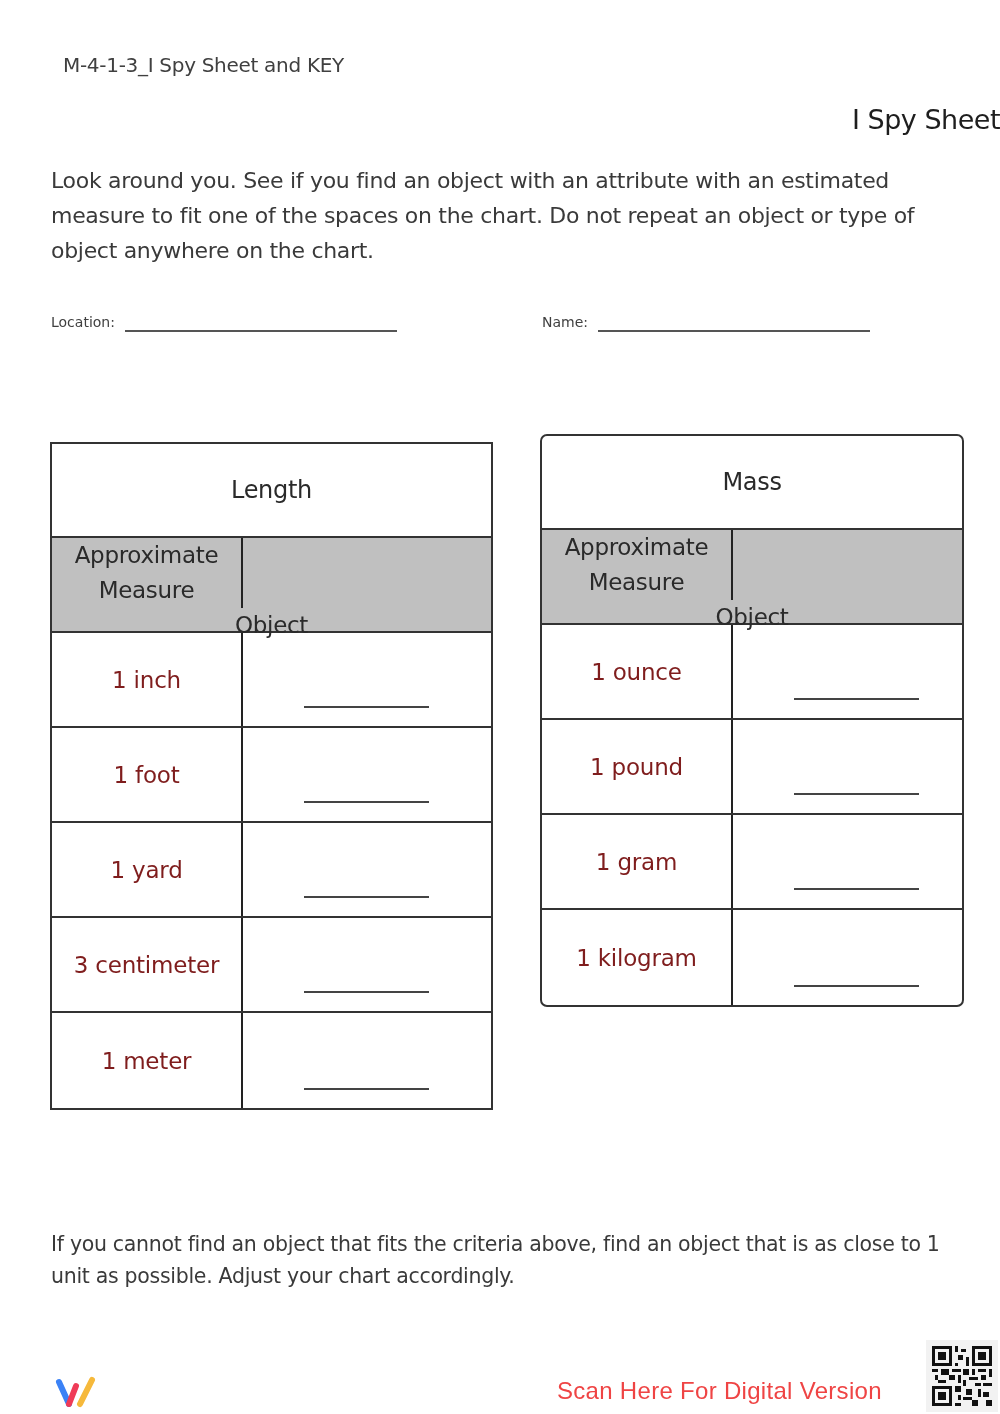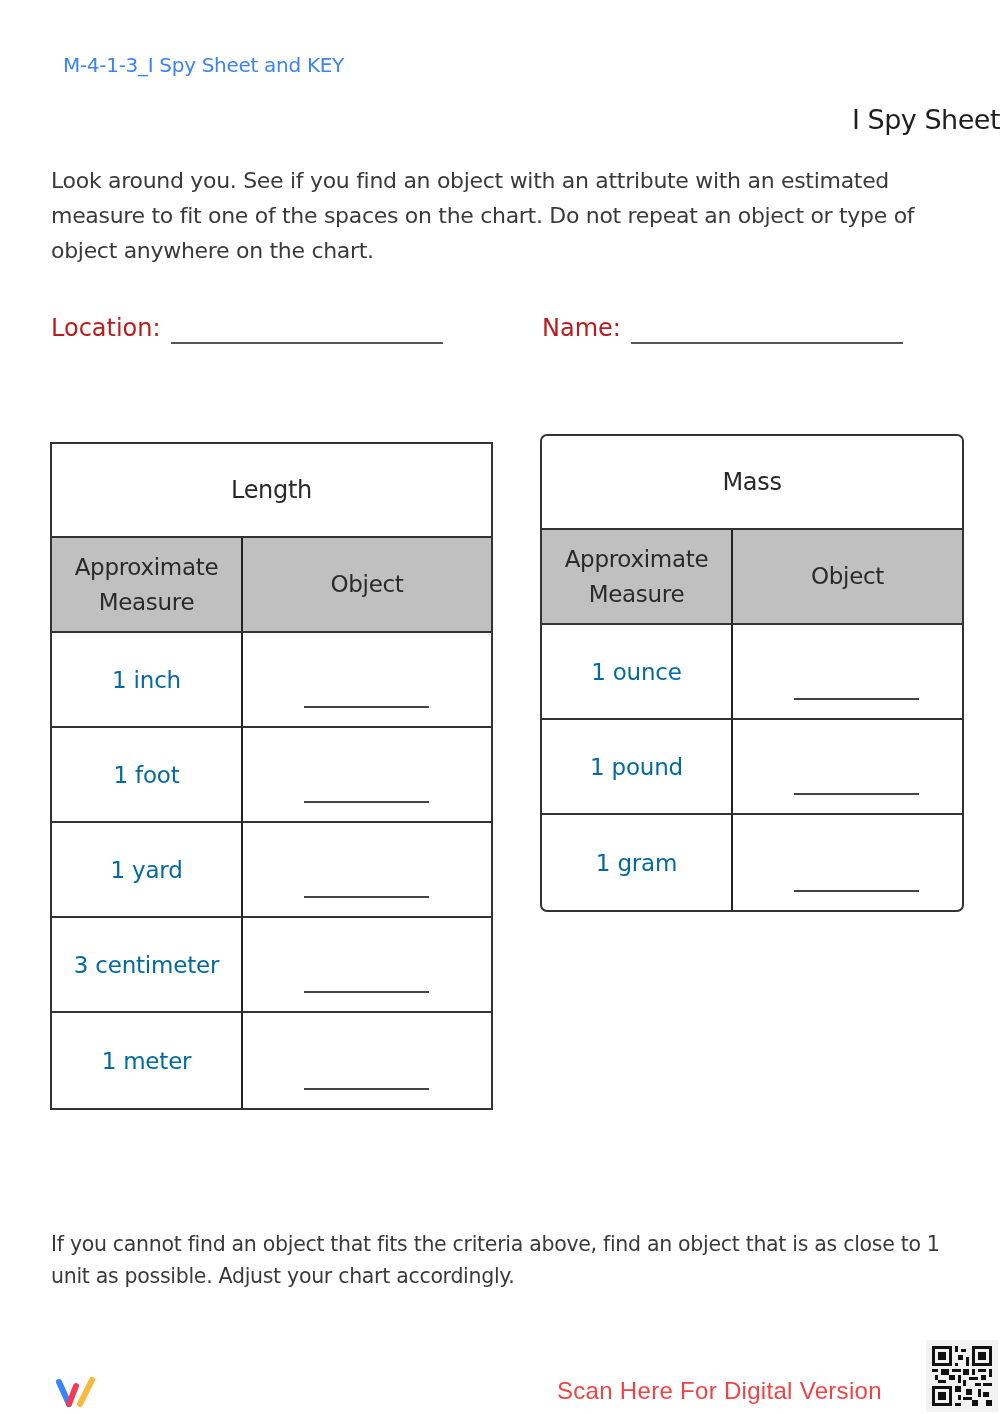--- a/index.html
+++ b/index.html
@@ -1,41 +1,41 @@
 <!DOCTYPE html>
 <html><head>
 <meta charset="utf-8">
 <style>
   * { box-sizing: border-box; margin: 0; padding: 0; }
   html, body { width: 1000px; height: 1414px; background: #ffffff; overflow: hidden; }
   body { position: relative; font-family: "DejaVu Sans", sans-serif; color: #3a3a3a; }
 
-  .doc-id { position: absolute; left: 63px; top: 53px; font-size: 20px; color: #3b82f6; letter-spacing: -0.3px; }
+  .doc-id { position: absolute; left: 63px; top: 53px; font-size: 20px; color: #404040; letter-spacing: -0.3px; }
   .title { position: absolute; left: 0; width: 1000px; top: 104px; text-align: right; font-size: 27px; color: #1e1e1e; letter-spacing: -0.5px; }
   .intro { position: absolute; left: 51px; top: 163px; width: 900px; font-size: 22px; line-height: 35px; color: #3a3a3a; letter-spacing: -0.3px; }
 
-  .field { position: absolute; top: 314px; font-size: 24px; color: #b91c1c; display: flex; align-items: flex-end; }
+  .field { position: absolute; top: 314px; font-size: 14px; color: #404040; display: flex; align-items: flex-end; }
   .field .line { display: inline-block; height: 2px; background: #555; margin-left: 10px; margin-bottom: -2px; }
   .field-location { left: 51px; }
   .field-location .line { width: 272px; }
   .field-name { left: 542px; }
   .field-name .line { width: 272px; }
 
   .tbl { position: absolute; border: 2px solid #333; background: #fff; }
   .tbl-length { left: 50px; top: 442px; width: 443px; }
   .tbl-mass { left: 540px; top: 434px; width: 424px; border-radius: 7px; }
 
   .tbl .caption { height: 94px; display: flex; align-items: center; justify-content: center; font-size: 24px; color: #2a2a2a; border-bottom: 2px solid #333; letter-spacing: -0.3px; }
   .tbl .row { display: flex; height: 95px; border-bottom: 2px solid #333; }
   .tbl .row:last-child { border-bottom: none; }
-  .tbl .head { background: #c0c0c0; height: 95px; }
+  .tbl .head { background: #c0c0c0; height: 95px; flex-direction: column; }
   .tbl .c1 { width: 191px; border-right: 2px solid #222; display: flex; align-items: center; justify-content: center; text-align: center; }
   .tbl .c2 { flex: 1; position: relative; display: flex; align-items: center; justify-content: center; }
   .tbl .head .c1, .tbl .head .c2 { font-size: 23px; color: #2a2a2a; line-height: 35px; letter-spacing: -0.3px; }
-  .tbl .data .c1 { font-size: 23px; color: #0369a1; letter-spacing: -0.2px; }
+  .tbl .data .c1 { font-size: 23px; color: #7f1d1d; letter-spacing: -0.2px; }
   .blank { position: absolute; left: 61px; width: 125px; height: 2px; background: #444; bottom: 18px; }
 
   .note { position: absolute; left: 51px; top: 1228px; width: 920px; font-size: 20.5px; line-height: 32px; color: #3a3a3a; letter-spacing: -0.3px; }
 
   .brand { position: absolute; left: 8px; top: 1376px; display: flex; align-items: center; flex-direction: column; }
   .brand svg { width: 44px; height: 34px; }
   .brand .w1 { font-family: "Liberation Sans", sans-serif; font-weight: bold; font-size: 20px; color: #3b82f6; margin-left: 4px; letter-spacing: 0.2px; }
   .brand .w2 { font-family: "Liberation Sans", sans-serif; font-weight: bold; font-size: 20px; color: #f6b93b; margin-left: 5px; letter-spacing: 0.2px; }
 
   .scan { position: absolute; left: 557px; top: 1377px; font-size: 24px; color: #ef4444; font-family: "Liberation Sans", sans-serif; letter-spacing: 0.3px; }
@@ -112,20 +112,26 @@
     <div class="c2">
         <span class="blank"></span>
       </div>
   </div>
   <div class="row data">
     <div class="c1">1 gram</div>
     <div class="c2">
         <span class="blank"></span>
       </div>
   </div>
+  <div class="row data">
+    <div class="c1">1 kilogram</div>
+    <div class="c2">
+        <span class="blank"></span>
+      </div>
+  </div>
 </div>
 
 <div class="note">If you cannot find an object that fits the criteria above, find an object that is as close to 1 unit as possible. Adjust your chart accordingly.</div>
 
 <div class="brand">
   <svg viewBox="0 0 44 34">
     <line x1="5" y1="6" x2="15" y2="28" stroke="#3b82f6" stroke-width="6" stroke-linecap="round"></line>
     <line x1="15" y1="28" x2="22" y2="10" stroke="#ef3b57" stroke-width="6" stroke-linecap="round"></line>
     <line x1="26" y1="28" x2="38" y2="4" stroke="#f6b93b" stroke-width="6" stroke-linecap="round"></line>
   </svg>

